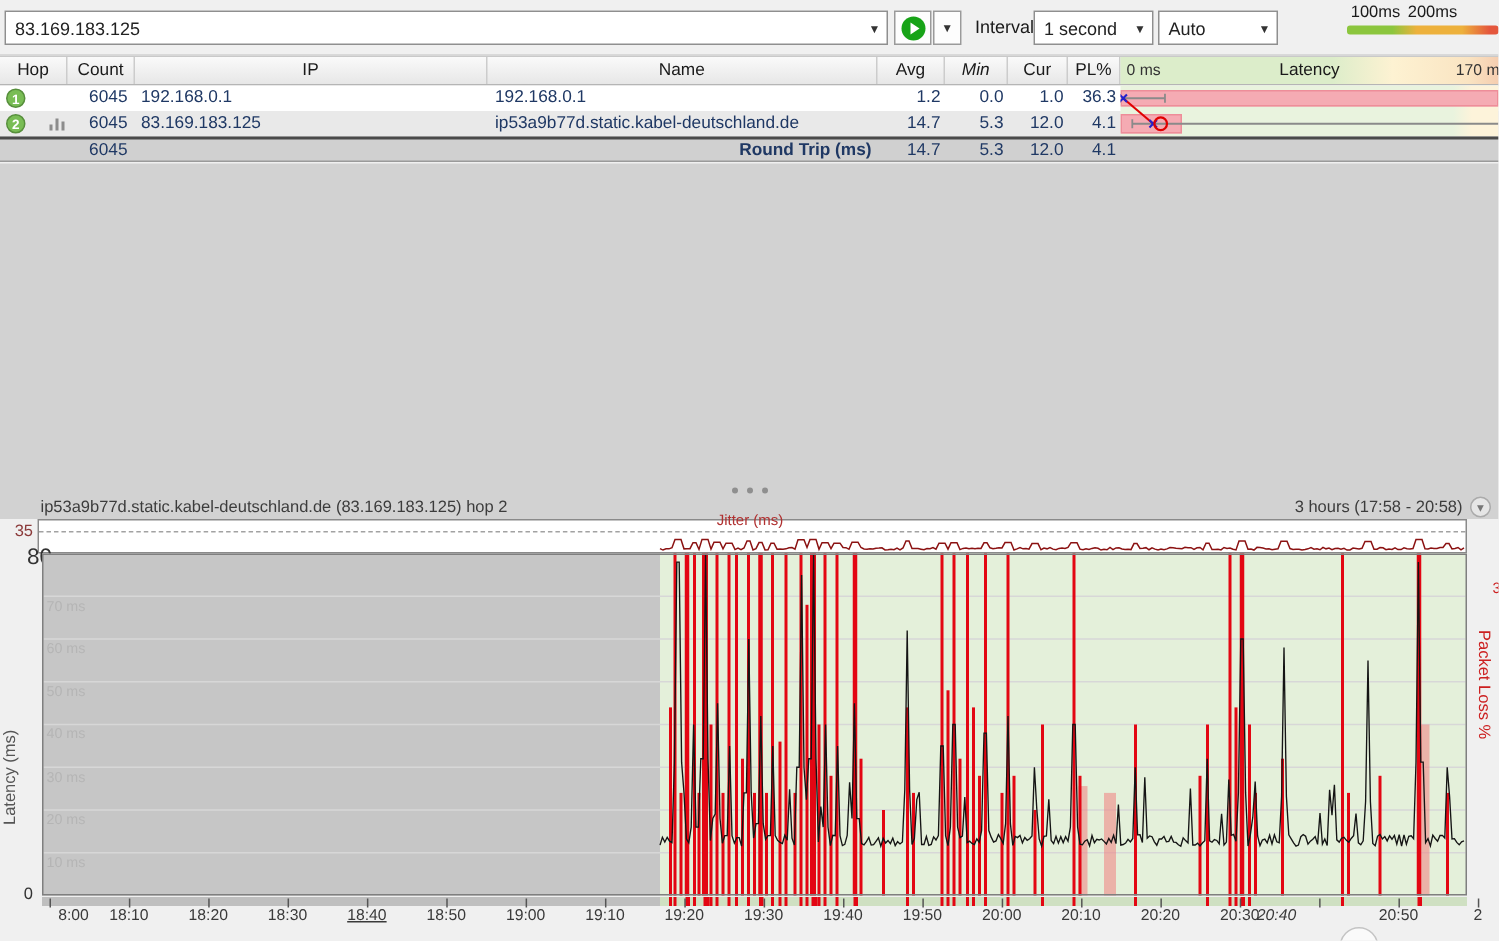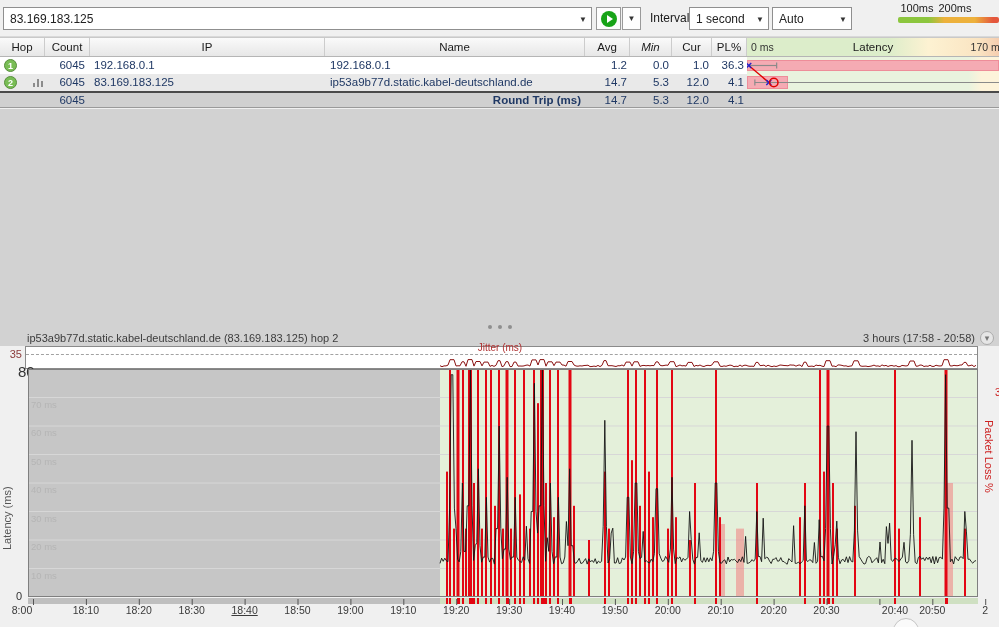--- a/index.html
+++ b/index.html
@@ -348,36 +348,36 @@
     <div id="grid-labels">
         <div class="grid-label" style="left: 31px; top: 68.5px;">70 ms</div>
         <div class="grid-label" style="left: 31px; top: 97px;">60 ms</div>
         <div class="grid-label" style="left: 31px; top: 125.5px;">50 ms</div>
         <div class="grid-label" style="left: 31px; top: 154px;">40 ms</div>
         <div class="grid-label" style="left: 31px; top: 182.5px;">30 ms</div>
         <div class="grid-label" style="left: 31px; top: 211px;">20 ms</div>
         <div class="grid-label" style="left: 31px; top: 239.5px;">10 ms</div>
       </div>
     <div id="time-labels">
-        <div class="time-label" style="left: 0;">8:00</div>
+        <div class="time-label" style="left: 27px;">8:00</div>
         <div class="time-label" style="left: 63.9px;">18:10</div>
         <div class="time-label" style="left: 116.8px;">18:20</div>
         <div class="time-label" style="left: 169.7px;">18:30</div>
         <div class="time-label" style="left: 222.6px; text-decoration: underline;">18:40</div>
         <div class="time-label" style="left: 275.5px;">18:50</div>
         <div class="time-label" style="left: 328.4px;">19:00</div>
         <div class="time-label" style="left: 381.3px;">19:10</div>
         <div class="time-label" style="left: 434.2px;">19:20</div>
         <div class="time-label" style="left: 487.1px;">19:30</div>
         <div class="time-label" style="left: 540px;">19:40</div>
         <div class="time-label" style="left: 592.9px;">19:50</div>
         <div class="time-label" style="left: 645.8px;">20:00</div>
         <div class="time-label" style="left: 698.7px;">20:10</div>
         <div class="time-label" style="left: 751.6px;">20:20</div>
         <div class="time-label" style="left: 804.5px;">20:30</div>
-        <div class="time-label" style="left: 873px;">20:40</div>
+        <div class="time-label" style="left: 829px; font-style: italic;">20:40</div>
         <div class="time-label" style="left: 910.3px;">20:50</div>
         <div class="time-label" style="left: 963.2px;">2</div>
       </div>
     <div class="bottom-circle"></div>
   </div>
 
 </div>
 
 </body></html>

